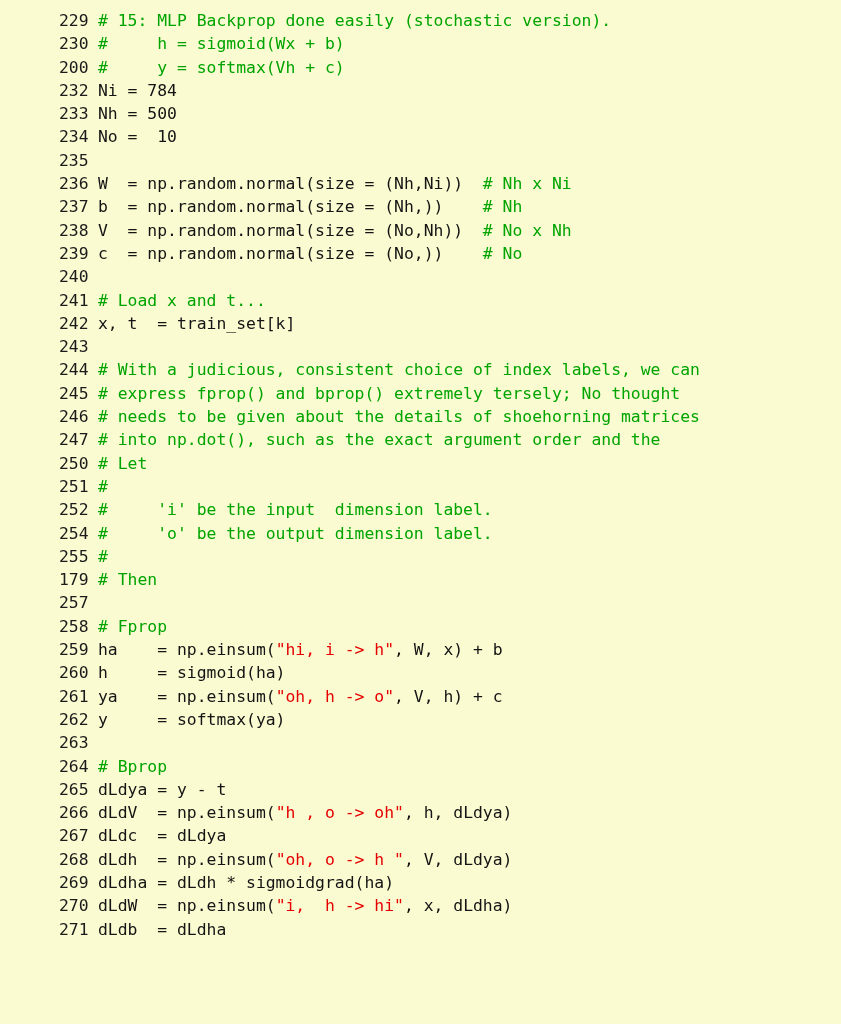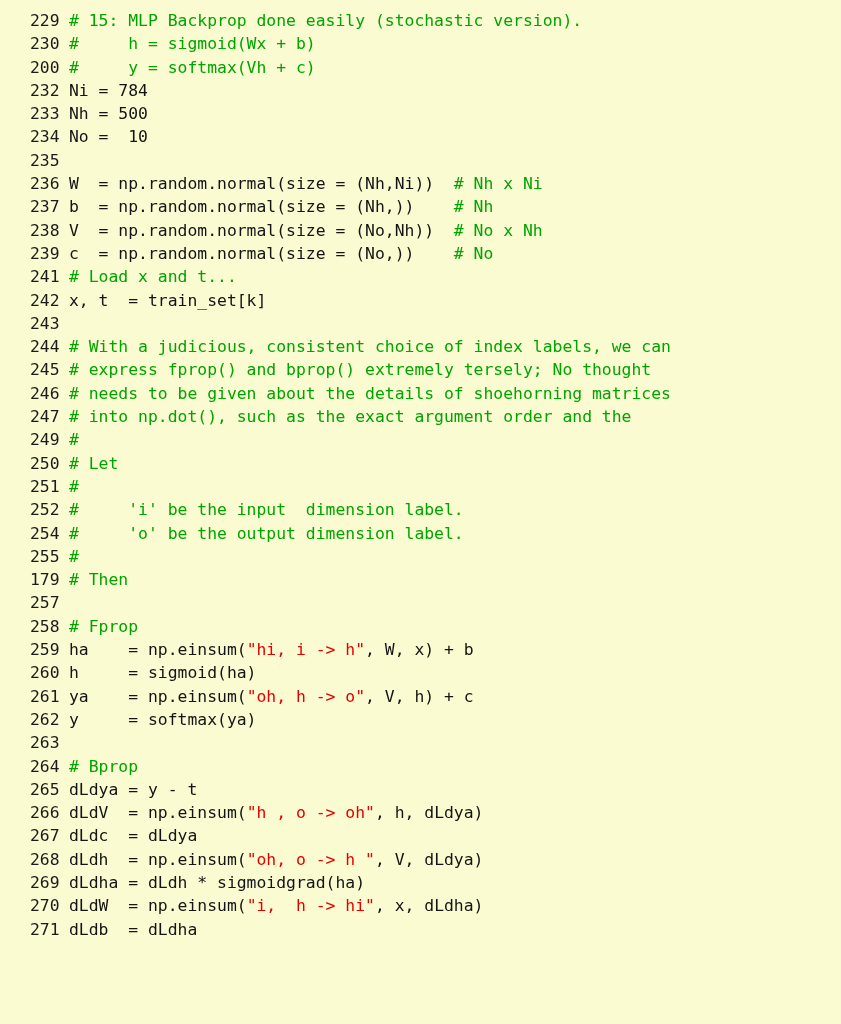--- a/index.html
+++ b/index.html
@@ -13,20 +13,21 @@
     height: 1024px;
     overflow: hidden;
     font-family: "DejaVu Sans Mono", "Liberation Mono", monospace;
   }
   #code-listing {
     padding-top: 9px;
     box-sizing: border-box;
     width: 841px;
     height: 796px;
     background: #fbfbd2;
+    padding-left: 29px;
   }
   .code-line {
     display: block;
     height: 23.3px;
     line-height: 23.3px;
     white-space: pre;
     font-size: 16.4px;
     letter-spacing: 0px;
   }
   .lineno {
@@ -60,28 +61,28 @@
     <div class="code-line"><span class="lineno">230</span><span class="linecontent"><span class="tok-comment">#     h = sigmoid(Wx + b)</span></span></div>
     <div class="code-line"><span class="lineno">200</span><span class="linecontent"><span class="tok-comment">#     y = softmax(Vh + c)</span></span></div>
     <div class="code-line"><span class="lineno">232</span><span class="linecontent"><span class="tok-plain">Ni = 784</span></span></div>
     <div class="code-line"><span class="lineno">233</span><span class="linecontent"><span class="tok-plain">Nh = 500</span></span></div>
     <div class="code-line"><span class="lineno">234</span><span class="linecontent"><span class="tok-plain">No =  10</span></span></div>
     <div class="code-line"><span class="lineno">235</span><span class="linecontent"><span class="tok-plain"></span></span></div>
     <div class="code-line"><span class="lineno">236</span><span class="linecontent"><span class="tok-plain">W  = np.random.normal(size = (Nh,Ni))  </span><span class="tok-comment"># Nh x Ni</span></span></div>
     <div class="code-line"><span class="lineno">237</span><span class="linecontent"><span class="tok-plain">b  = np.random.normal(size = (Nh,))    </span><span class="tok-comment"># Nh</span></span></div>
     <div class="code-line"><span class="lineno">238</span><span class="linecontent"><span class="tok-plain">V  = np.random.normal(size = (No,Nh))  </span><span class="tok-comment"># No x Nh</span></span></div>
     <div class="code-line"><span class="lineno">239</span><span class="linecontent"><span class="tok-plain">c  = np.random.normal(size = (No,))    </span><span class="tok-comment"># No</span></span></div>
+    <div class="code-line"><span class="lineno">240</span><span class="linecontent"><span class="tok-plain"></span></span></div>
     <div class="code-line"><span class="lineno">241</span><span class="linecontent"><span class="tok-comment"># Load x and t...</span></span></div>
     <div class="code-line"><span class="lineno">242</span><span class="linecontent"><span class="tok-plain">x, t  = train_set[k]</span></span></div>
     <div class="code-line"><span class="lineno">243</span><span class="linecontent"><span class="tok-plain"></span></span></div>
     <div class="code-line"><span class="lineno">244</span><span class="linecontent"><span class="tok-comment"># With a judicious, consistent choice of index labels, we can</span></span></div>
     <div class="code-line"><span class="lineno">245</span><span class="linecontent"><span class="tok-comment"># express fprop() and bprop() extremely tersely; No thought</span></span></div>
     <div class="code-line"><span class="lineno">246</span><span class="linecontent"><span class="tok-comment"># needs to be given about the details of shoehorning matrices</span></span></div>
     <div class="code-line"><span class="lineno">247</span><span class="linecontent"><span class="tok-comment"># into np.dot(), such as the exact argument order and the</span></span></div>
-    <div class="code-line"><span class="lineno">249</span><span class="linecontent"><span class="tok-comment">#</span></span></div>
     <div class="code-line"><span class="lineno">250</span><span class="linecontent"><span class="tok-comment"># Let</span></span></div>
     <div class="code-line"><span class="lineno">251</span><span class="linecontent"><span class="tok-comment">#</span></span></div>
     <div class="code-line"><span class="lineno">252</span><span class="linecontent"><span class="tok-comment">#     'i' be the input  dimension label.</span></span></div>
     <div class="code-line"><span class="lineno">254</span><span class="linecontent"><span class="tok-comment">#     'o' be the output dimension label.</span></span></div>
     <div class="code-line"><span class="lineno">255</span><span class="linecontent"><span class="tok-comment">#</span></span></div>
     <div class="code-line"><span class="lineno">179</span><span class="linecontent"><span class="tok-comment"># Then</span></span></div>
     <div class="code-line"><span class="lineno">257</span><span class="linecontent"><span class="tok-plain"></span></span></div>
     <div class="code-line"><span class="lineno">258</span><span class="linecontent"><span class="tok-comment"># Fprop</span></span></div>
     <div class="code-line"><span class="lineno">259</span><span class="linecontent"><span class="tok-plain">ha    = np.einsum(</span><span class="tok-string">"hi, i -&gt; h"</span><span class="tok-plain">, W, x) + b</span></span></div>
     <div class="code-line"><span class="lineno">260</span><span class="linecontent"><span class="tok-plain">h     = sigmoid(ha)</span></span></div>

